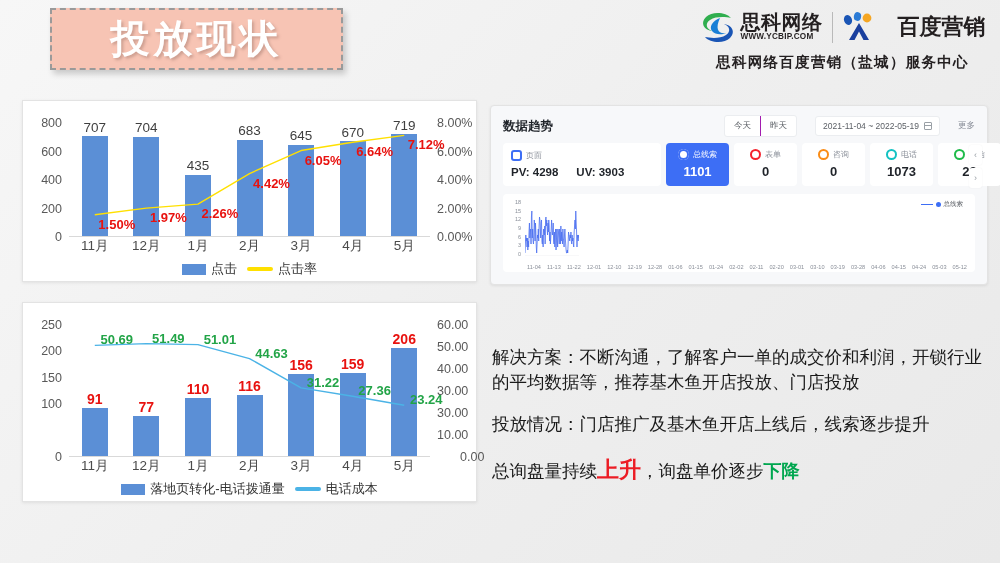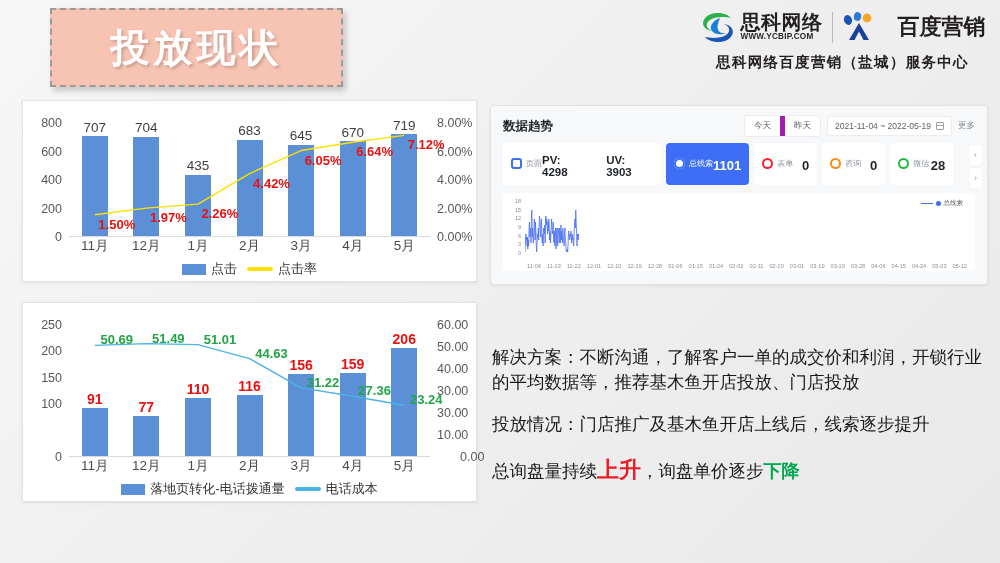--- a/index.html
+++ b/index.html
@@ -7,21 +7,21 @@
   body {
     width:1000px; height:563px;
     font-family:"Liberation Sans","DejaVu Sans",sans-serif;
     background:linear-gradient(135deg,#f7f7f7 0%,#efefef 50%,#e9e9e9 100%);
     position:relative; overflow:hidden;
     color:#222;
   }
 
   
   .title-box{
-    position:absolute; left:50px; top:8px; width:293px; height:79px;
+    position:absolute; left:50px; top:8px; width:293px; height:62px;
     background:#f7c4b4; border:2px dashed #9a9a9a;
     display:flex; align-items:center; justify-content:center;
     box-shadow:3px 4px 6px rgba(0,0,0,.18);
   }
   .title-box .title-text{
     color:#ffffff; font-size:39px; font-weight:bold; letter-spacing:4px;
     text-shadow:2px 2px 3px rgba(150,110,100,.45);
   }
 
   .logo-wrap{ position:absolute; right:5px; top:4px; width:305px; height:76px; }
@@ -89,36 +89,36 @@
     display:flex; align-items:center; justify-content:center; gap:10px;
     font-size:13px; color:#333;
   }
   .lg{ display:flex; align-items:center; gap:5px; }
   .lg .swatch-bar{ width:24px; height:11px; background:#5b8fd6; display:inline-block; }
   .lg .swatch-line{ width:26px; height:4px; display:inline-block; border-radius:2px; }
 
   
   .dash-head{ display:flex; align-items:center; padding:9px 12px 4px 12px; }
   .dash-title{ font-size:12.5px; font-weight:bold; color:#1f2329; }
-  .dash-ctl{ margin-left:auto; display:flex; align-items:center; gap:6px; }
+  .dash-ctl{ margin-left:auto; display:flex; align-items:center; gap:18px; }
   .seg{ display:flex; background:#fff; border-radius:3px; overflow:hidden; border:1px solid #ebedf0;}
   .seg span{ font-size:8.5px; color:#5c6066; padding:4px 9px; }
-  .seg span + span{ border-left:5px solid #a21caf; }
+  .seg span + span{ border-left:1px solid #a21caf; }
   .daterange{
     background:#fff; border:1px solid #ebedf0; border-radius:3px;
     font-size:8.5px; color:#5c6066; padding:4px 7px; display:flex; align-items:center; gap:5px;
   }
   .cal-icon{ width:8px; height:8px; border:1px solid #9aa0a6; border-radius:1px; position:relative; }
   .cal-icon:before{ content:""; position:absolute; left:0; right:0; top:1.5px; height:1px; background:#9aa0a6;}
   .more{ font-size:8.5px; color:#8a8f99; }
 
   .cards{ display:flex; gap:5px; padding:2px 26px 8px 12px; align-items:stretch; position:relative;}
   .card{
     background:#fff; border-radius:4px; padding:6px 8px 7px 8px;
-    display:flex; flex-direction:row; justify-content:space-between;
+    display:flex; flex-direction:column; justify-content:center;
   }
   .card.page{ flex:0 0 158px; }
   .card.metric{ flex:0 0 63px; align-items:center; }
   .card.active{ background:#3d6ef5; }
   .card-head{ display:flex; align-items:center; gap:4px; }
   .card-ico{ width:11px; height:11px; border-radius:50%; display:inline-block; position:relative;}
   .card-ico.sq{ border-radius:3px; }
   .card-name{ font-size:8px; color:#8a8f99; white-space:nowrap; }
   .card.active .card-name{ color:#fff; }
   .card-vals{ display:flex; gap:18px; margin-top:5px; }
@@ -392,20 +392,27 @@
           <span class="card-name">表单</span>
         </div>
         <div class="card-val">0</div>
       </div>
       <div class="card metric">
         <div class="card-head">
           <span class="card-ico" style="background: rgb(255, 255, 255); box-shadow: rgb(250, 140, 22) 0px 0px 0px 2px inset;"></span>
           <span class="card-name">咨询</span>
         </div>
         <div class="card-val">0</div>
+      </div>
+      <div class="card metric">
+        <div class="card-head">
+          <span class="card-ico" style="background: rgb(255, 255, 255); box-shadow: rgb(19, 194, 194) 0px 0px 0px 2px inset;"></span>
+          <span class="card-name">电话</span>
+        </div>
+        <div class="card-val">1073</div>
       </div>
       <div class="card metric">
         <div class="card-head">
           <span class="card-ico" style="background: rgb(255, 255, 255); box-shadow: rgb(31, 187, 74) 0px 0px 0px 2px inset;"></span>
           <span class="card-name">微信</span>
         </div>
         <div class="card-val">28</div>
       </div>
       <div class="arrows">
       <div>‹</div>

